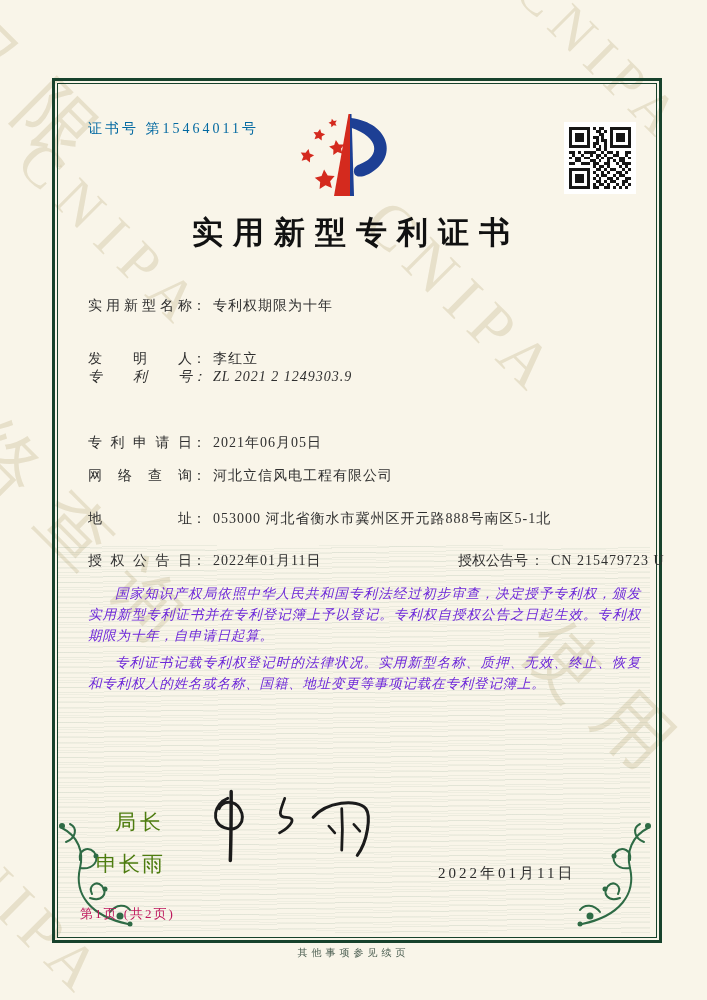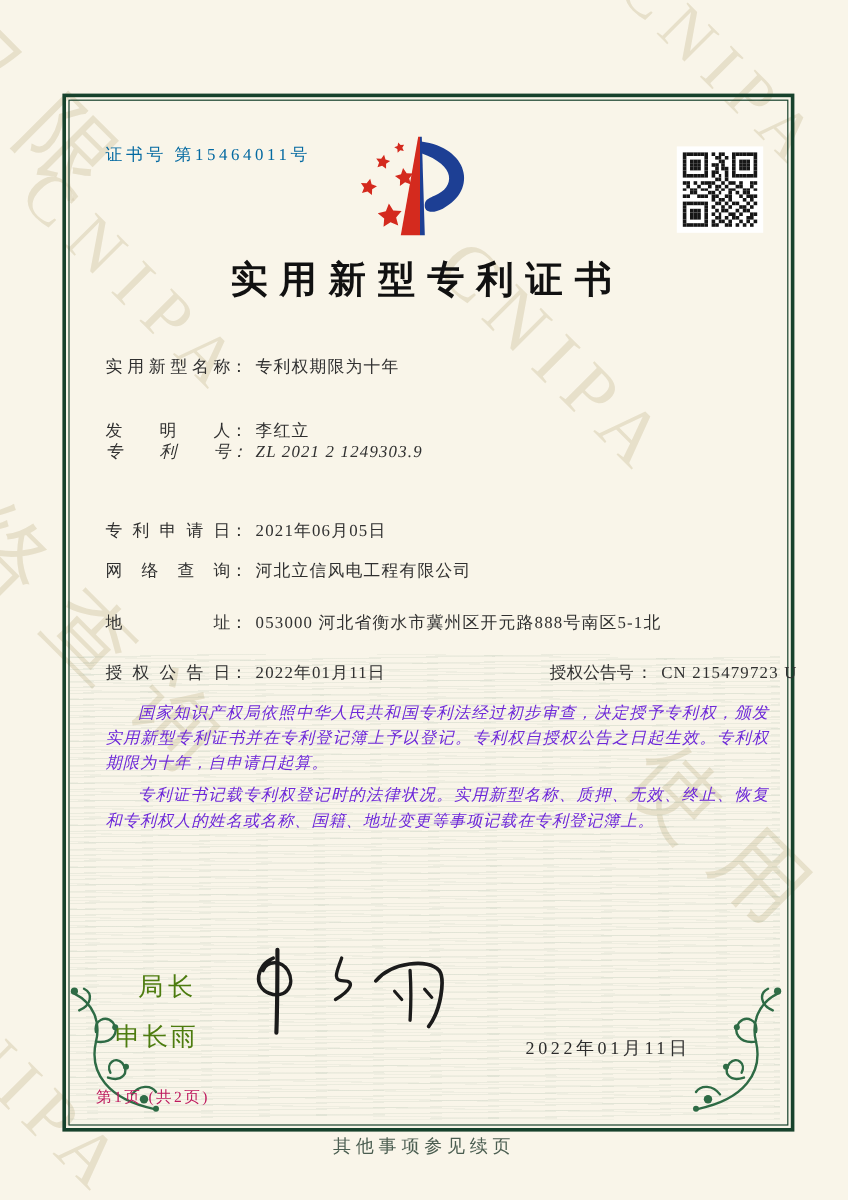--- a/index.html
+++ b/index.html
@@ -100,21 +100,21 @@
   .issue-date{
     position:absolute;left:438px;top:864px;
     font-size:15px;letter-spacing:3px;color:#2c2c2c;
   }
   .page-info{
     position:absolute;left:56px;right:51px;top:905px;
     text-align:left;font-size:13px;letter-spacing:2px;color:#be185d;padding-left:24px;
   }
   .footer-note{
     position:absolute;left:0;right:0;top:946px;
-    text-align:center;font-size:15px;letter-spacing:4px;color:#4a5d50;
+    text-align:center;font-size:10px;letter-spacing:4px;color:#4a5d50;
     z-index:2;
   }
   .flourish{position:absolute;z-index:2;}
   .fl-left{left:50px;top:812px;}
   .fl-right{left:572px;top:812px;transform:scaleX(-1);}
 </style>
 </head>
 <body>
 
 <div class="page">

